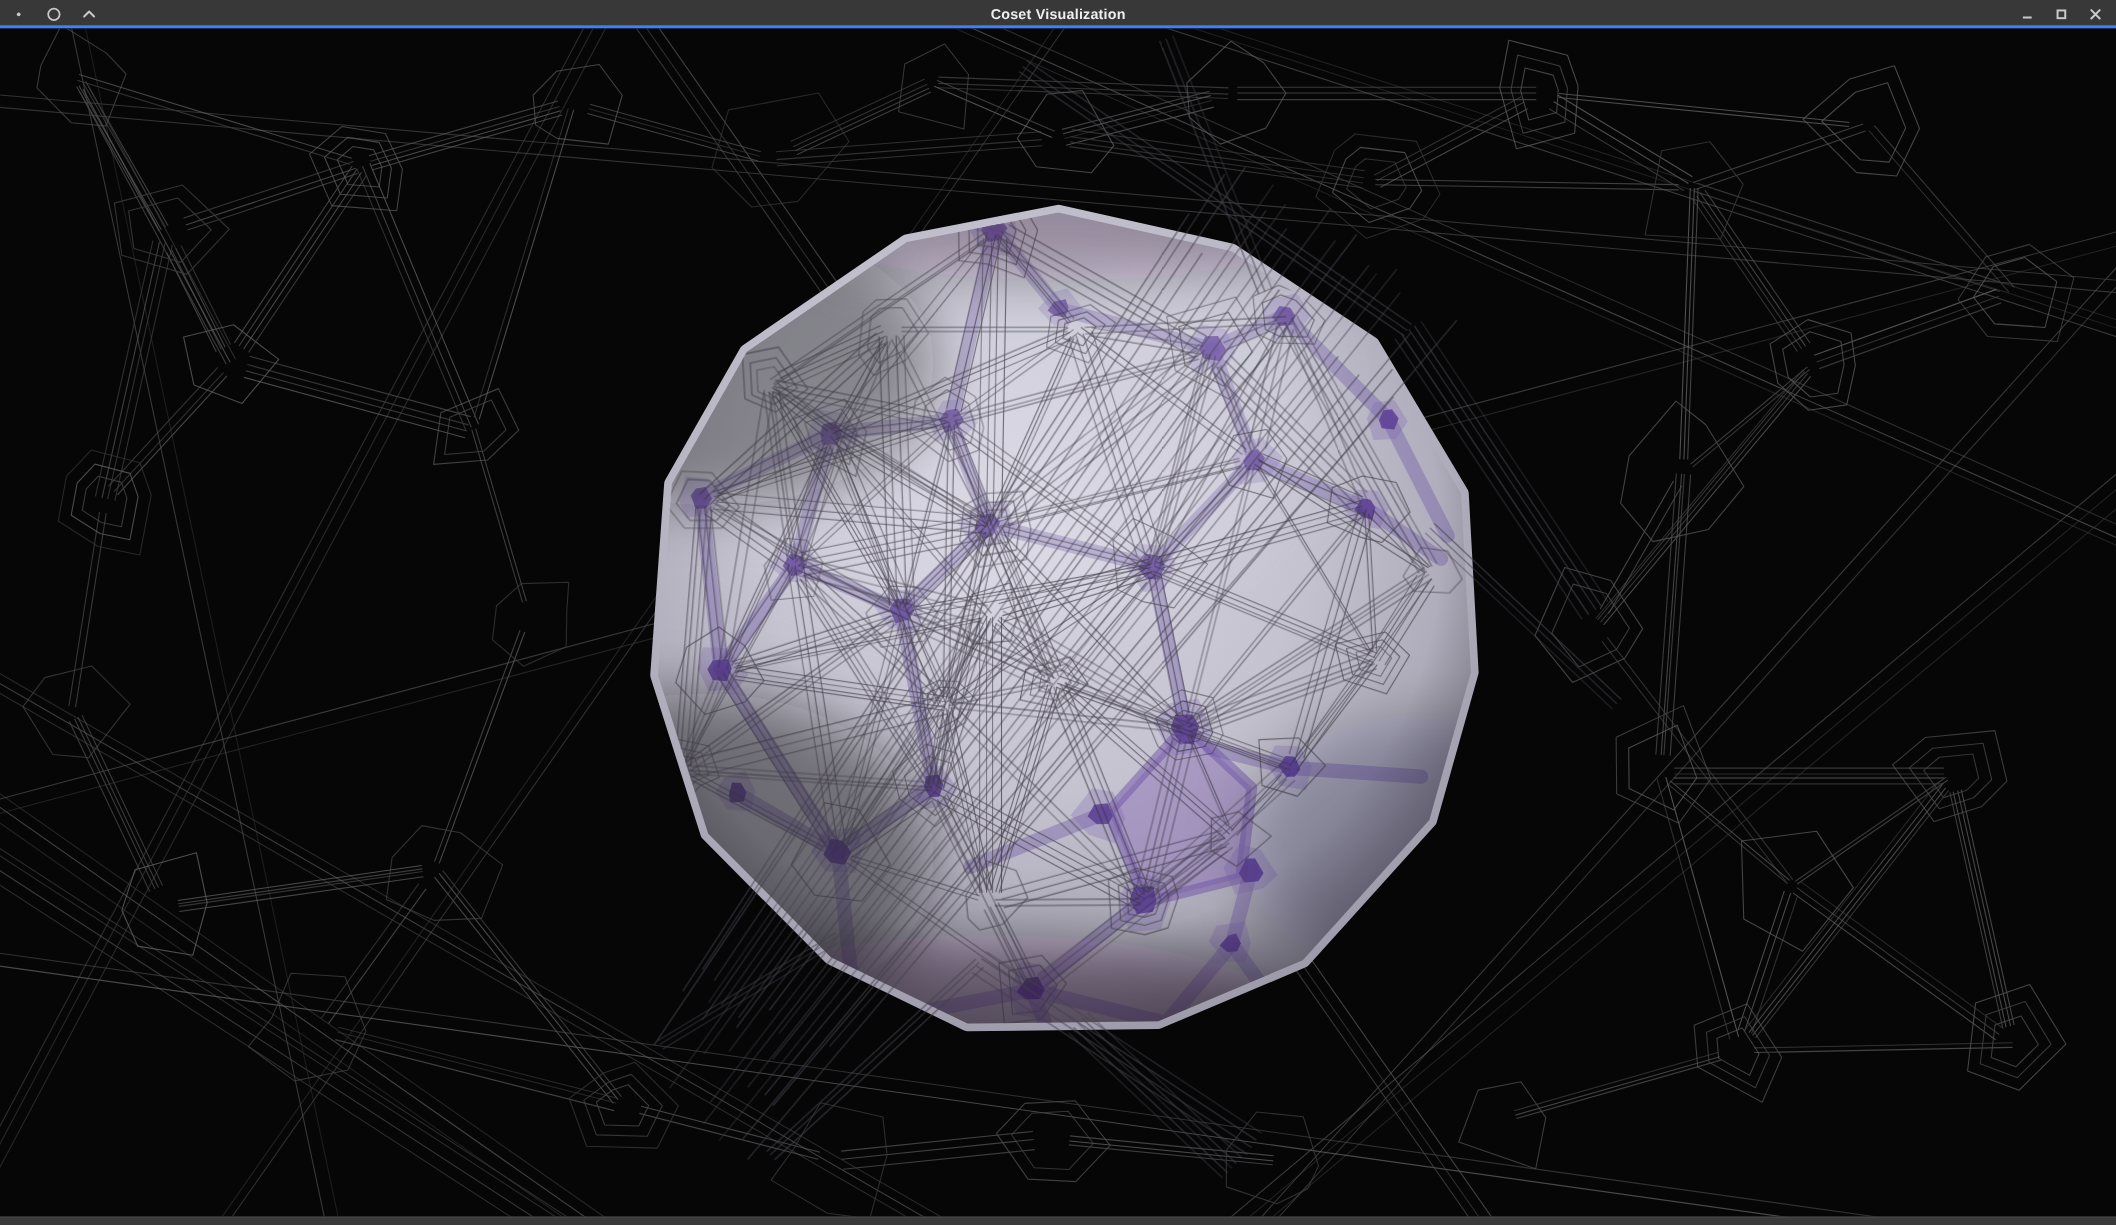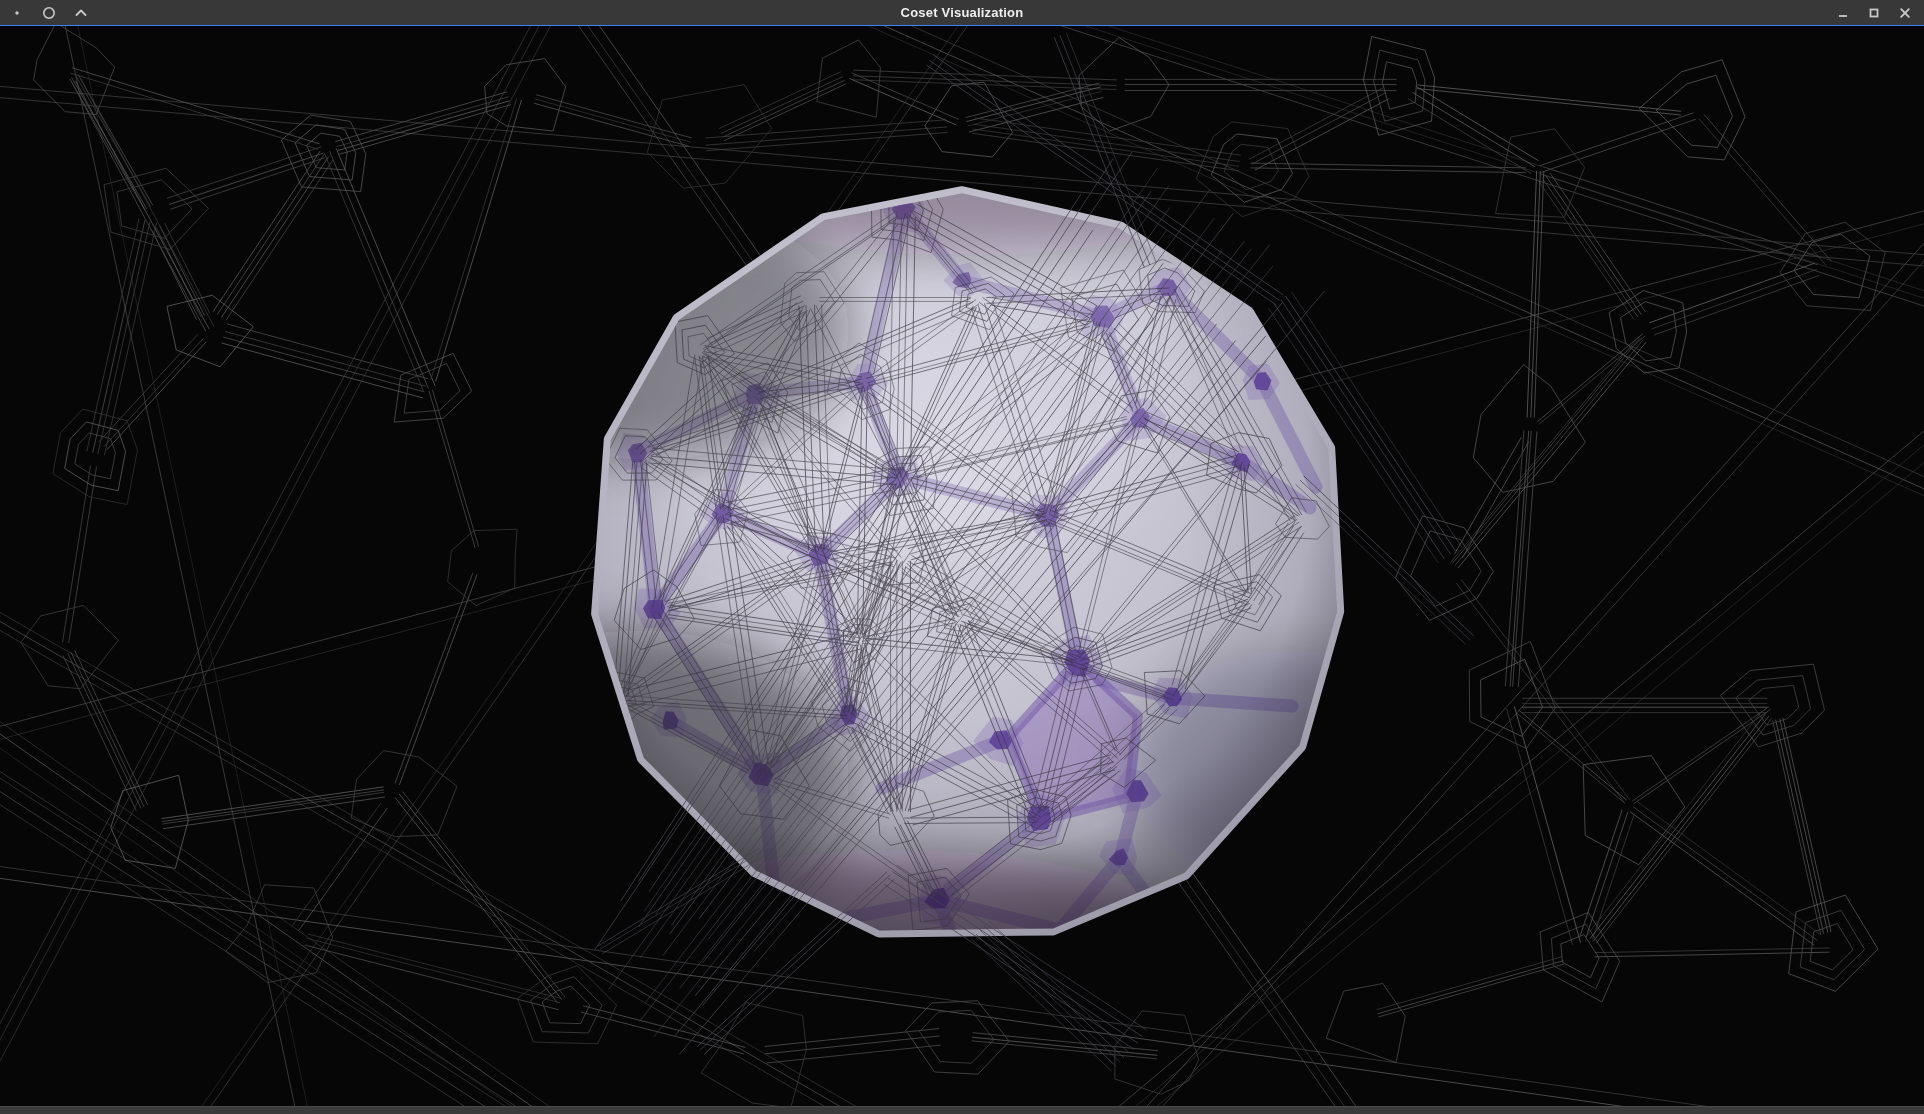--- a/index.html
+++ b/index.html
@@ -1,19 +1,19 @@
 <!DOCTYPE html>
 <html><head>
 <meta charset="utf-8">
 <style>
   html,body{margin:0;padding:0;background:#000;}
   body{width:1924px;height:1114px;position:relative;overflow:hidden;
        font-family:"Liberation Sans",sans-serif;}
   .titlebar{position:absolute;top:0;left:0;width:1924px;height:26px;
-            background:#383838;border-bottom:1px solid #3b82f6;box-sizing:border-box;}
+            background:#383838;border-bottom:3px solid #3b82f6;box-sizing:border-box;}
   .tb-title{position:absolute;left:0;right:0;top:0;height:26px;line-height:26px;
             text-align:center;color:#eeeeee;font-size:13px;font-weight:bold;
             letter-spacing:.2px;pointer-events:none;}
   .tb-left{position:absolute;left:9px;top:0;height:26px;display:flex;align-items:center;gap:16px;}
   .tb-right{position:absolute;right:11px;top:0;height:26px;display:flex;align-items:center;gap:15px;}
   .tb-btn{width:16px;height:16px;display:flex;align-items:center;justify-content:center;color:#c9c9c9;}
   .tb-btn svg{display:block;}
   .viewport{position:absolute;top:26px;left:0;width:1924px;height:1080px;display:block;background:#060606;}
   .bottombar{position:absolute;top:1106px;left:0;width:1924px;height:8px;
              background:#3a3a3a;border-top:1px solid #4a4a4a;box-sizing:border-box;}

